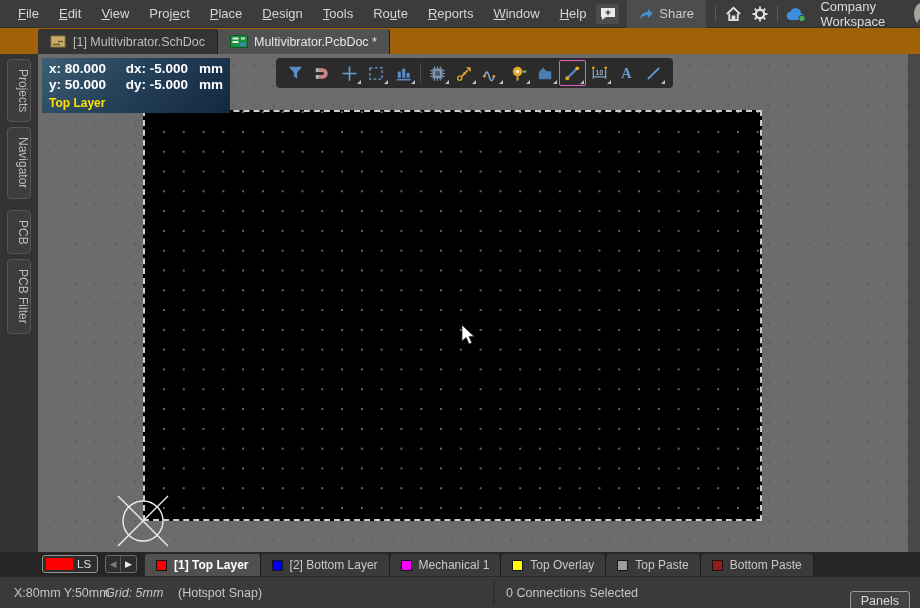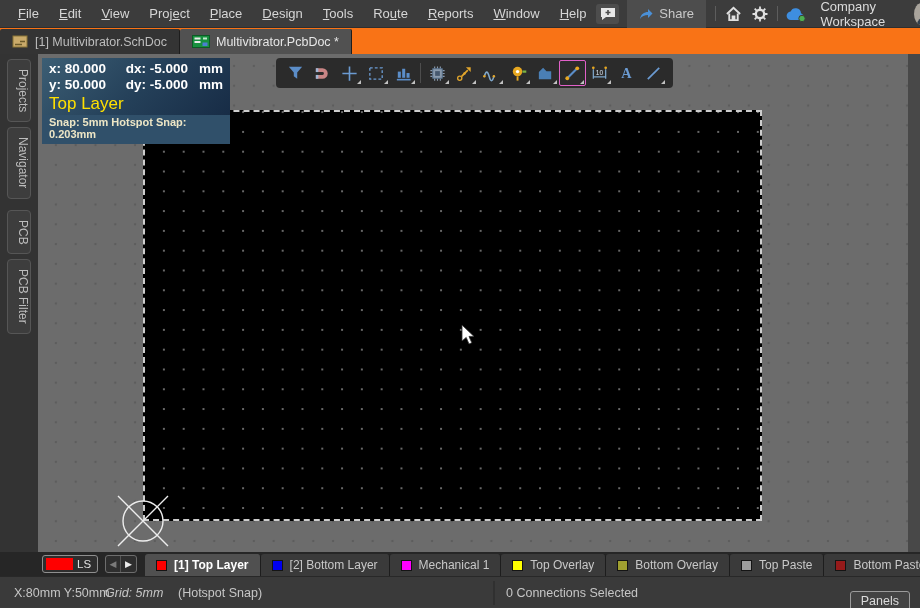--- a/index.html
+++ b/index.html
@@ -18,22 +18,22 @@
   .menu-item u { text-decoration:underline; }
   .menubar-right { margin-left:auto; display:flex; align-items:center; padding-right:8px; }
   .icon-btn { display:flex; align-items:center; justify-content:center; }
   .comment-btn { width:34px; height:20px; background:#4d4d4d; border-radius:3px; margin-right:8px; }
   .share-btn { display:flex; align-items:center; gap:6px; height:36px; padding:0 12px;
     background:#4d4d4d; border-radius:3px; color:#c9c9c9; }
   .tb-vsep { width:1px; height:15px; background:#5d5d5d; margin:0 9px; }
   .ws-label { color:#dcdcdc; margin-left:13px; }
   .avatar { width:22px; height:22px; border-radius:50%; overflow:hidden; margin-left:10px; }
   
-  .tabstrip { position:absolute; top:28px; left:0; right:0; height:26px; background:#f97316;
-    display:flex; align-items:flex-end; }
+  .tabstrip { position:absolute; top:28px; left:0; right:0; height:26px; background:#a16207;
+    display:flex; align-items:flex-end; padding-left:38px; }
   .doctab { height:25px; display:flex; align-items:center; gap:6px; padding:0 12px;
     font-size:12.5px; color:#bdbdbd; background:#343434; border-right:1px solid #1d1d1d; border-radius:2px 2px 0 0; }
   .doctab.active { background:#515151; color:#e6e6e6; }
   
   .main { position:absolute; top:54px; left:0; width:920px; height:498px; background:#333; }
   .side-strip { position:absolute; left:0; top:0; width:38px; height:100%; background:#333333; }
   .side-btn { writing-mode:vertical-rl; display:block; width:24px; margin:5px auto 0;
     padding:9px 0; background:#3d3d3d; border:1px solid #565656; border-radius:4px;
     color:#bcbcbc; font-size:12px; text-align:center; }
   .side-btn.gap { margin-top:11px; }
@@ -48,21 +48,21 @@
     background-size:19.8px 19.8px; background-position:9px 10px;
     border:2px dashed #cdcdcd; }
   .origin-marker { position:absolute; left:73px; top:435px; }
   .mouse-cursor { position:absolute; left:423px; top:270px; }
   
   .hud { position:absolute; left:4px; top:4px; width:188px;
     background:linear-gradient(135deg,#3c5e74 0%, #25415a 45%, #142741 100%);
     color:#fff; padding:3px 7px 0; }
   .hud-row { display:flex; font-weight:bold; font-size:13.5px; line-height:16px; }
   .hud-a { width:86px; } .hud-b { width:82px; }
-  .hud-layer { color:#FFE000; font-weight:normal; font-size:17px; line-height:19px; padding-top:1px; }
+  .hud-layer { color:#FFE000; font-weight:bold; font-size:12px; line-height:19px; padding-top:1px; }
   .hud-snap { font-size:11px; font-weight:bold; color:#EDE6C6; background:#30506a;
     margin:2px -7px 0; padding:1px 7px 4px; }
   
   .toolbar { position:absolute; left:238px; top:4px; height:30px; background:#2b2b2b;
     border-radius:4px; display:flex; align-items:center; padding:0 6px; }
   .tool { width:27px; height:26px; position:relative; display:flex; align-items:center;
     justify-content:center; border-radius:2px; border:1px solid transparent; }
   .tool.active { border-color:#E060C8; }
   .tool .dd { position:absolute; right:1px; bottom:1px; width:0; height:0;
     border-left:4px solid transparent; border-bottom:4px solid #c2c2c2; }
@@ -196,21 +196,20 @@
         <span class="hud-a">x: 80.000</span>
         <span class="hud-b">dx: -5.000</span>
         <span>mm</span>
       </div>
       <div class="hud-row">
         <span class="hud-a">y: 50.000</span>
         <span class="hud-b">dy: -5.000</span>
         <span>mm</span>
       </div>
       <div class="hud-layer">Top Layer</div>
-      <div class="hud-snap">Snap: 5mm Hotspot Snap: 0.203mm</div>
     </div>
 
     <div class="toolbar">
       <div class="tool">
         <svg width="19" height="19" viewBox="0 0 20 20">
           <path d="M3 3h14l-5.2 6v6.5L8.2 13V9z" fill="#5B8DC8"></path>
         </svg>
       </div>
       <div class="tool">
         <svg width="19" height="19" viewBox="0 0 20 20">
@@ -339,24 +338,20 @@
     <span class="lswatch" style="background: rgb(0, 0, 240);"></span>
     <span>[2] Bottom Layer</span>
   </div>
   <div class="ltab">
     <span class="lswatch" style="background: rgb(255, 0, 255);"></span>
     <span>Mechanical 1</span>
   </div>
   <div class="ltab">
     <span class="lswatch" style="background: rgb(255, 255, 0);"></span>
     <span>Top Overlay</span>
-  </div>
-  <div class="ltab">
-    <span class="lswatch" style="background: rgb(160, 160, 48);"></span>
-    <span>Bottom Overlay</span>
   </div>
   <div class="ltab">
     <span class="lswatch" style="background: rgb(157, 157, 157);"></span>
     <span>Top Paste</span>
   </div>
   <div class="ltab">
     <span class="lswatch" style="background: rgb(150, 26, 26);"></span>
     <span>Bottom Paste</span>
   </div>
 

